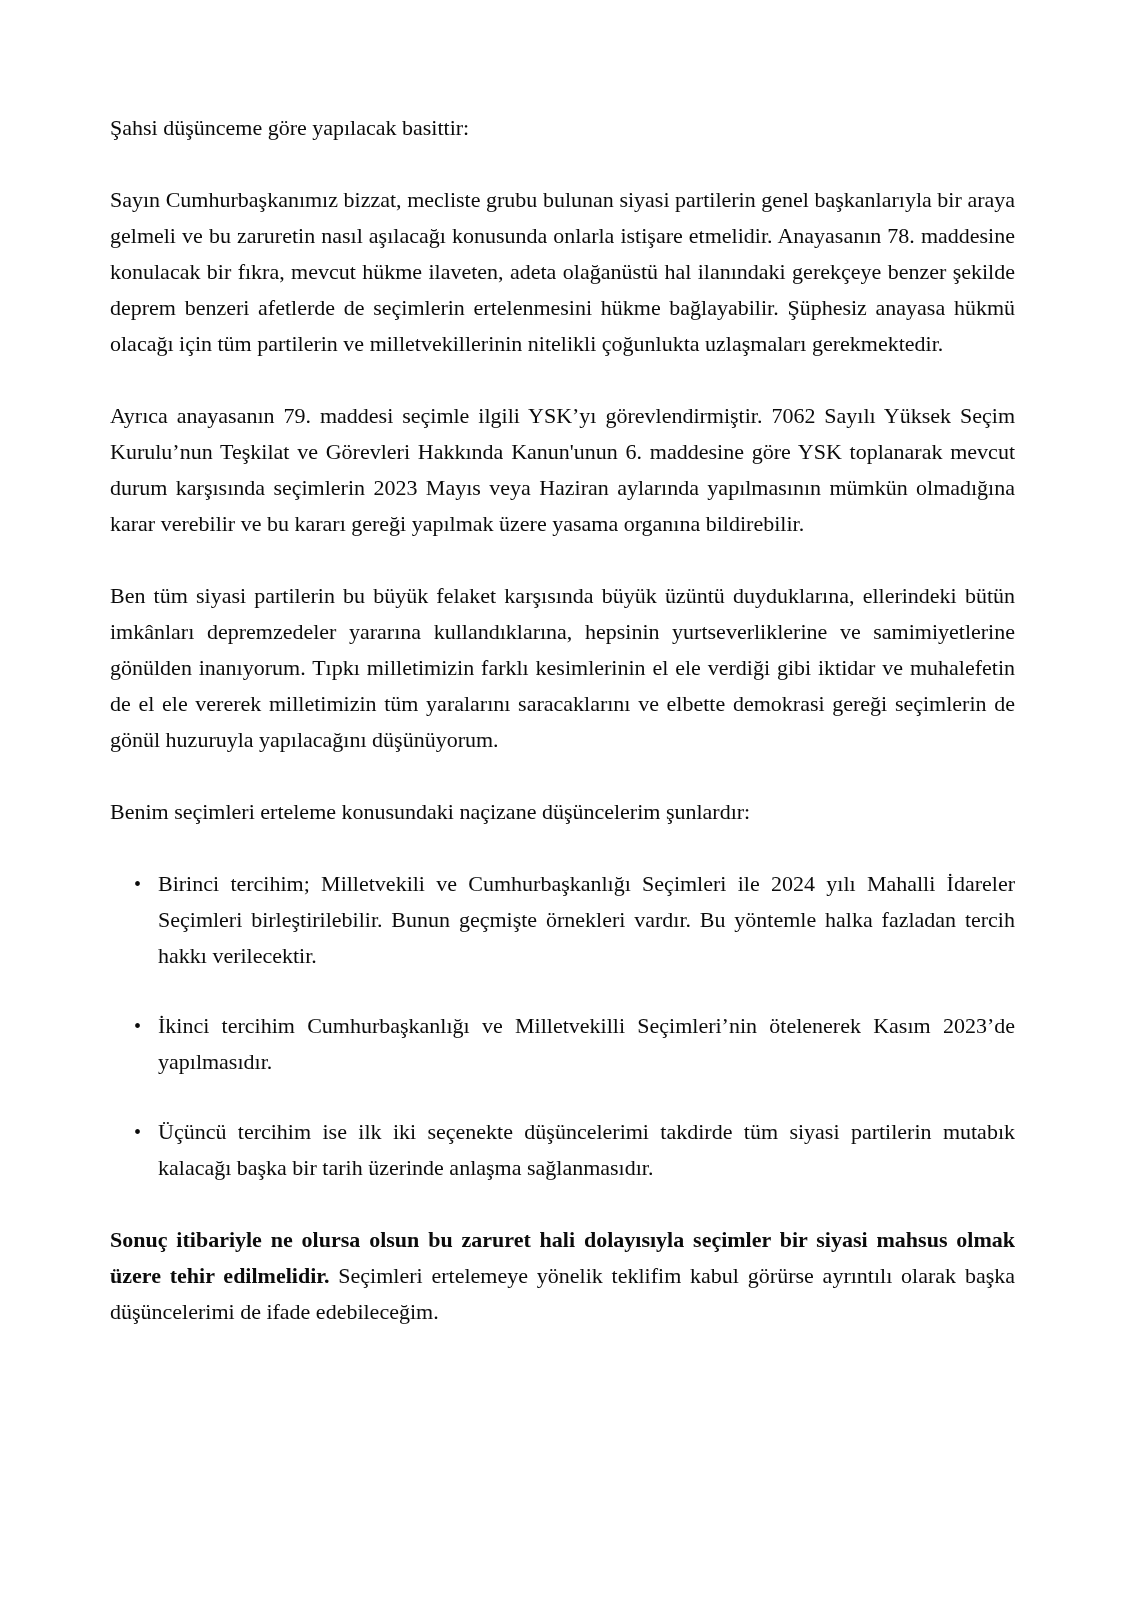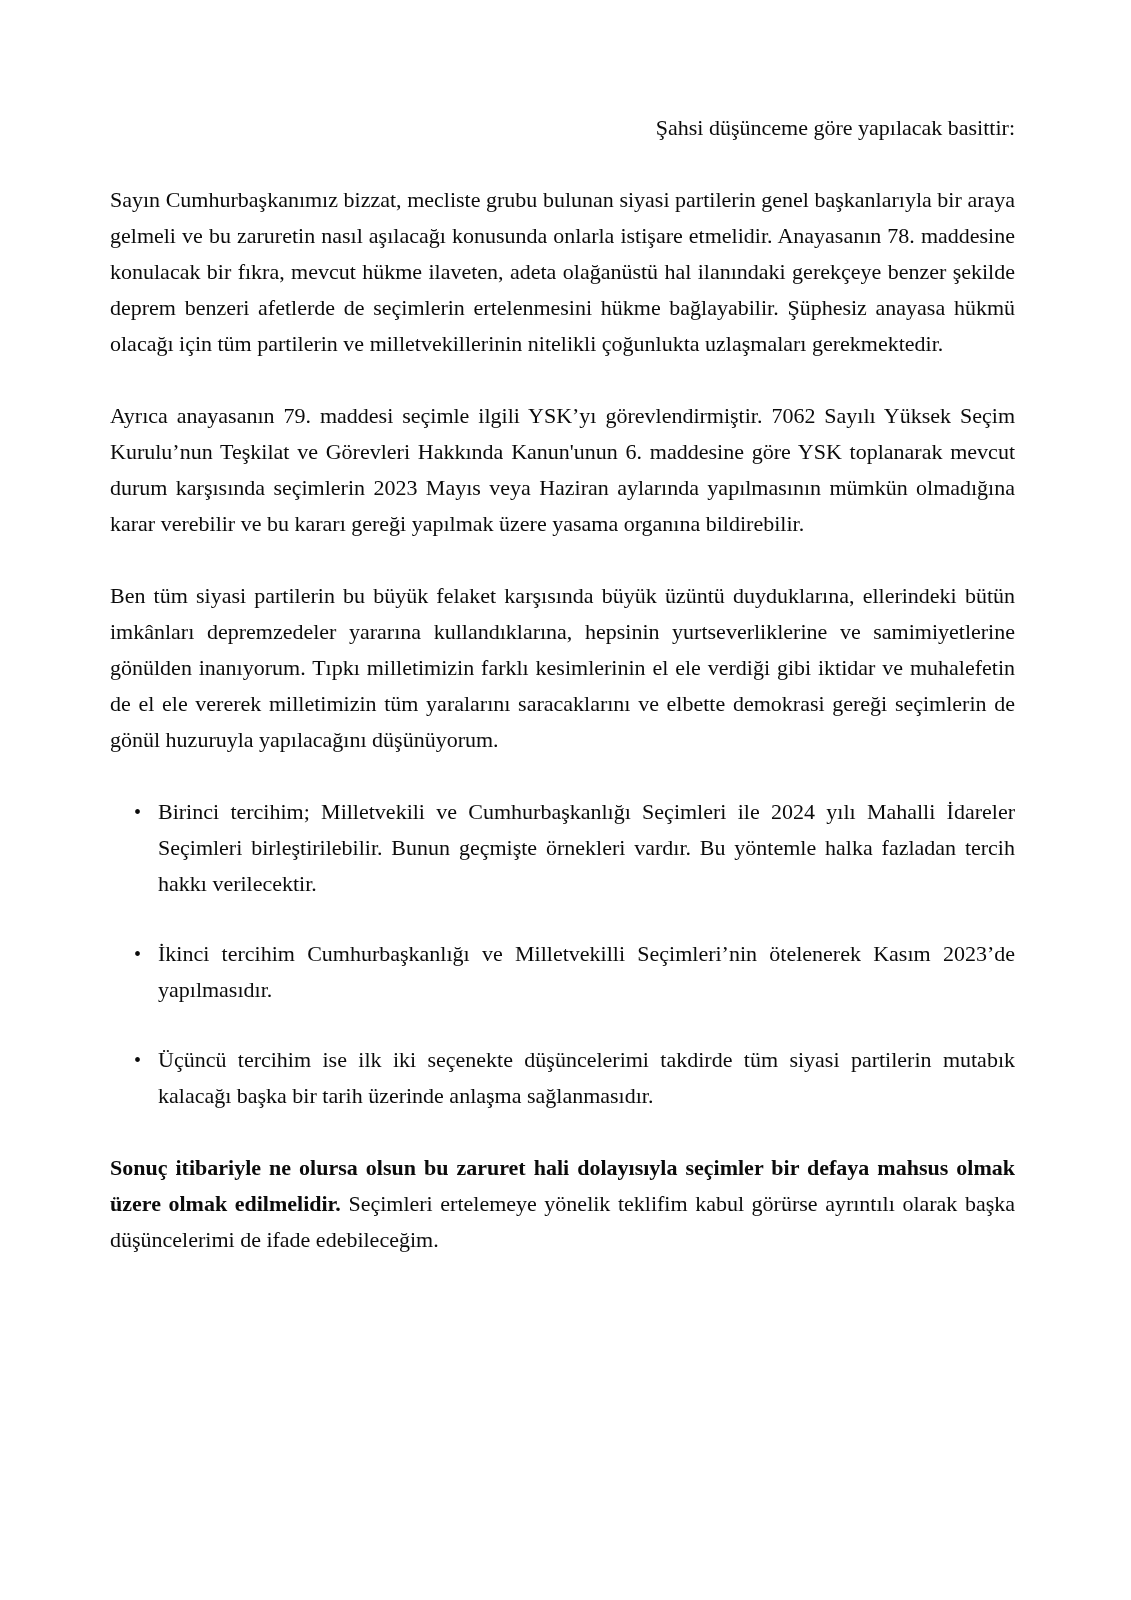--- a/index.html
+++ b/index.html
@@ -20,21 +20,21 @@
     line-height: 36px;
     color: #0b0b0b;
     overflow: hidden;
   }
   .para {
     margin: 0 0 36px 0;
     text-align: justify;
     text-justify: inter-word;
   }
   .para.single {
-    text-align: right;
+    text-align: left;
     font-family: Liberation Serif, serif;
   }
   ul.bullets {
     list-style: none;
     margin: 0 0 36px 0;
     padding: 0 0 0 24px;
   }
   ul.bullets li {
     position: relative;
     padding-left: 24px;
@@ -61,31 +61,32 @@
 <div class="page">
 
   <p class="para single">Şahsi düşünceme göre yapılacak basittir:</p>
 
   <p class="para">Sayın Cumhurbaşkanımız bizzat, mecliste grubu bulunan siyasi partilerin genel başkanlarıyla bir araya gelmeli ve bu zaruretin nasıl aşılacağı konusunda onlarla istişare etmelidir. Anayasanın 78. maddesine konulacak bir fıkra, mevcut hükme ilaveten, adeta olağanüstü hal ilanındaki gerekçeye benzer şekilde deprem benzeri afetlerde de seçimlerin ertelenmesini hükme bağlayabilir. Şüphesiz anayasa hükmü olacağı için tüm partilerin ve milletvekillerinin nitelikli çoğunlukta uzlaşmaları gerekmektedir.</p>
 
   <p class="para">Ayrıca anayasanın 79. maddesi seçimle ilgili YSK’yı görevlendirmiştir. 7062 Sayılı Yüksek Seçim Kurulu’nun Teşkilat ve Görevleri Hakkında Kanun'unun 6. maddesine göre YSK toplanarak mevcut durum karşısında seçimlerin 2023 Mayıs veya Haziran aylarında yapılmasının mümkün olmadığına karar verebilir ve bu kararı gereği yapılmak üzere yasama organına bildirebilir.</p>
 
   <p class="para">Ben tüm siyasi partilerin bu büyük felaket karşısında büyük üzüntü duyduklarına, ellerindeki bütün imkânları depremzedeler yararına kullandıklarına, hepsinin yurtseverliklerine ve samimiyetlerine gönülden inanıyorum. Tıpkı milletimizin farklı kesimlerinin el ele verdiği gibi iktidar ve muhalefetin de el ele vererek milletimizin tüm yaralarını saracaklarını ve elbette demokrasi gereği seçimlerin de gönül huzuruyla yapılacağını düşünüyorum.</p>
 
+  <p class="para single">Benim seçimleri erteleme konusundaki naçizane düşüncelerim şunlardır:</p>
 
   <ul class="bullets">
     <li>
       <span class="bullet-marker">•</span>
       <span>Birinci tercihim; Milletvekili ve Cumhurbaşkanlığı Seçimleri ile 2024 yılı Mahalli İdareler Seçimleri birleştirilebilir. Bunun geçmişte örnekleri vardır. Bu yöntemle halka fazladan tercih hakkı verilecektir.</span>
     </li>
     <li>
       <span class="bullet-marker">•</span>
       <span>İkinci tercihim Cumhurbaşkanlığı ve Milletvekilli Seçimleri’nin ötelenerek Kasım 2023’de yapılmasıdır.</span>
     </li>
     <li>
       <span class="bullet-marker">•</span>
       <span>Üçüncü tercihim ise ilk iki seçenekte düşüncelerimi takdirde tüm siyasi partilerin mutabık kalacağı başka bir tarih üzerinde anlaşma sağlanmasıdır.</span>
     </li>
   </ul>
 
-  <p class="para closing"><strong>Sonuç itibariyle ne olursa olsun bu zaruret hali dolayısıyla seçimler bir defaya mahsus olmak üzere olmak edilmelidir.</strong><span> Seçimleri ertelemeye yönelik teklifim kabul görürse ayrıntılı olarak başka düşüncelerimi de ifade edebileceğim.</span></p>
+  <p class="para closing"><strong>Sonuç itibariyle ne olursa olsun bu zaruret hali dolayısıyla seçimler bir siyasi mahsus olmak üzere tehir edilmelidir.</strong><span> Seçimleri ertelemeye yönelik teklifim kabul görürse ayrıntılı olarak başka düşüncelerimi de ifade edebileceğim.</span></p>
 
 </div>
 
 </body></html>

